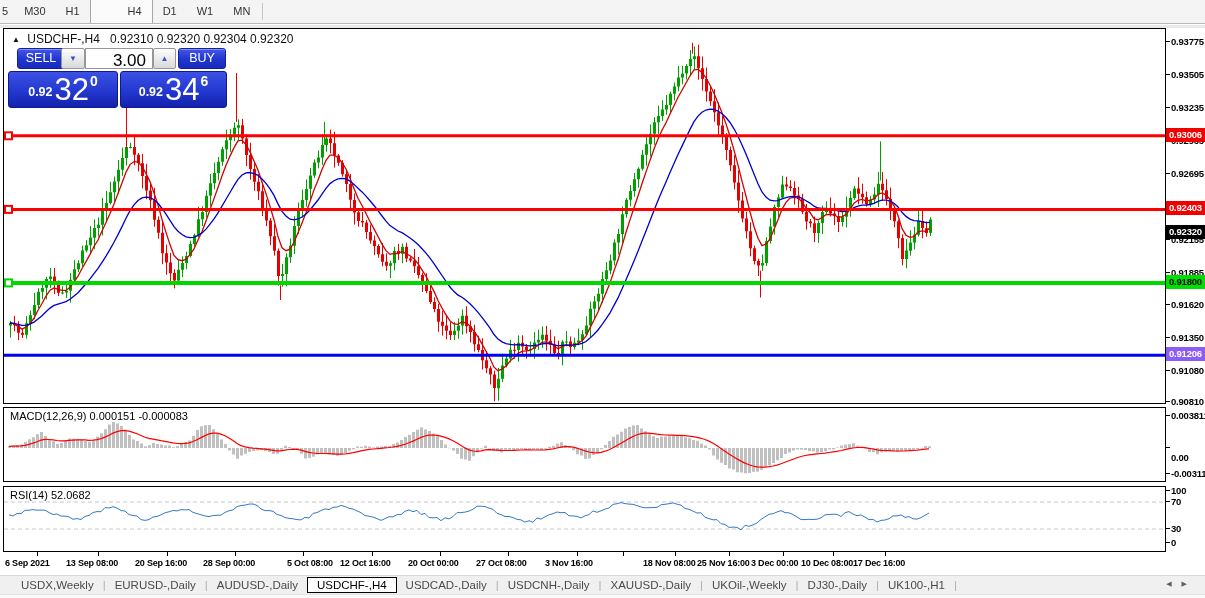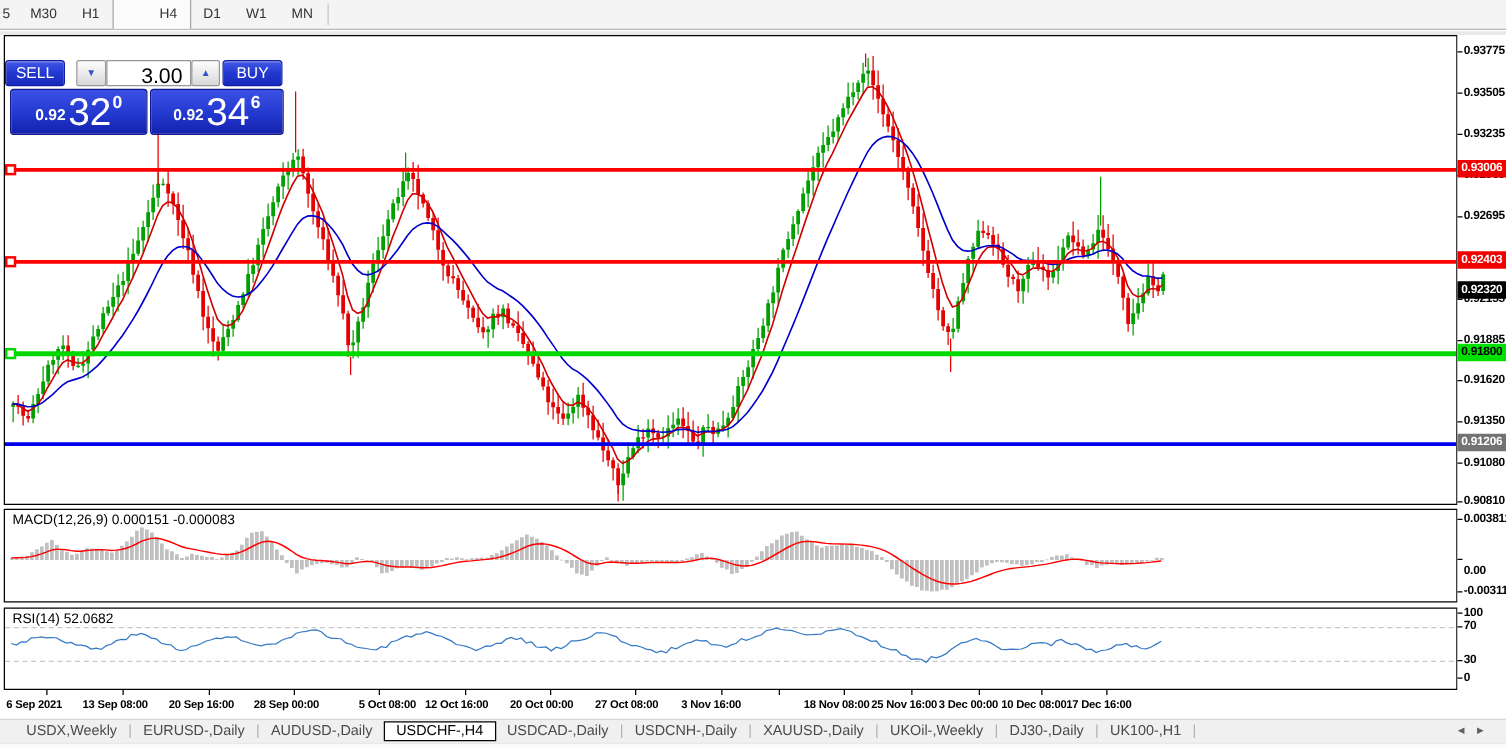--- a/index.html
+++ b/index.html
@@ -92,23 +92,29 @@
       <div class="tf-btn active">H4</div>
       <div class="tf-btn">D1</div>
       <div class="tf-btn">W1</div>
       <div class="tf-btn">MN</div>
       <div class="tf-sep"></div>
     </div>
 </div>
 <div class="toolbar-strip"></div>
 
 <div class="panel panel-main">
+  <div class="chart-title">
+    <span class="tri">▲</span>
+    <span>USDCHF-,H4</span>
+    <span>&nbsp;</span>
+    <span>0.92310 0.92320 0.92304 0.92320</span>
+  </div>
 
   <div class="trade">
-    <div class="t-btn" style="left:0; top:0; width:48px;">SELL</div>
+    <div class="t-btn" style="left:13px; top:0; width:48px;">SELL</div>
     <div class="spin-btn" style="left:57px; top:0;">▼</div>
     <div class="vol-field" style="left:81px; top:0; width:68px;">3.00</div>
     <div class="spin-btn" style="left:149px; top:0; width:23px;">▲</div>
     <div class="t-btn" style="left:174px; top:0; width:48px;">BUY</div>
 
     <div class="quote-box" style="left:4px; width:110px;">
       <span class="small">0.92</span>
       <span class="big">32</span>
       <span class="sup">0</span>
     </div>
@@ -180,21 +186,21 @@
     <div class="axis-label" style="top: 276px;">0.91620</div>
     <div class="axis-dash" style="top: 309px;"></div>
     <div class="axis-label" style="top: 309px;">0.91350</div>
     <div class="axis-dash" style="top: 342px;"></div>
     <div class="axis-label" style="top: 342px;">0.91080</div>
     <div class="axis-dash" style="top: 373px;"></div>
     <div class="axis-label" style="top: 373px;">0.90810</div>
     <div class="price-tag" style="top: 100px; background: rgb(242, 0, 0); color: rgb(255, 255, 255);">0.93006</div>
     <div class="price-tag" style="top: 173px; background: rgb(242, 0, 0); color: rgb(255, 255, 255);">0.92403</div>
     <div class="price-tag" style="top: 247px; background: rgb(0, 224, 0); color: rgb(0, 0, 0);">0.91800</div>
-    <div class="price-tag" style="top: 319px; background: #737373; color: rgb(255, 255, 255);">0.91206</div>
+    <div class="price-tag" style="top: 319px; background: #8b5cf6; color: rgb(255, 255, 255);">0.91206</div>
     <div class="price-tag" style="top: 197px; background: rgb(0, 0, 0); color: rgb(255, 255, 255);">0.92320</div>
     <div class="axis-dash" style="top: 387px;"></div>
     <div class="axis-label" style="top: 387px;">0.003811</div>
     <div class="axis-dash" style="top: 419px;"></div>
     <div class="axis-label" style="top: 429px;">0.00</div>
     <div class="axis-dash" style="top: 445px;"></div>
     <div class="axis-label" style="top: 445px;">-0.00311</div>
     <div class="axis-dash" style="top: 462px;"></div>
     <div class="axis-label" style="top: 462px;">100</div>
     <div class="axis-dash" style="top: 473px;"></div>

